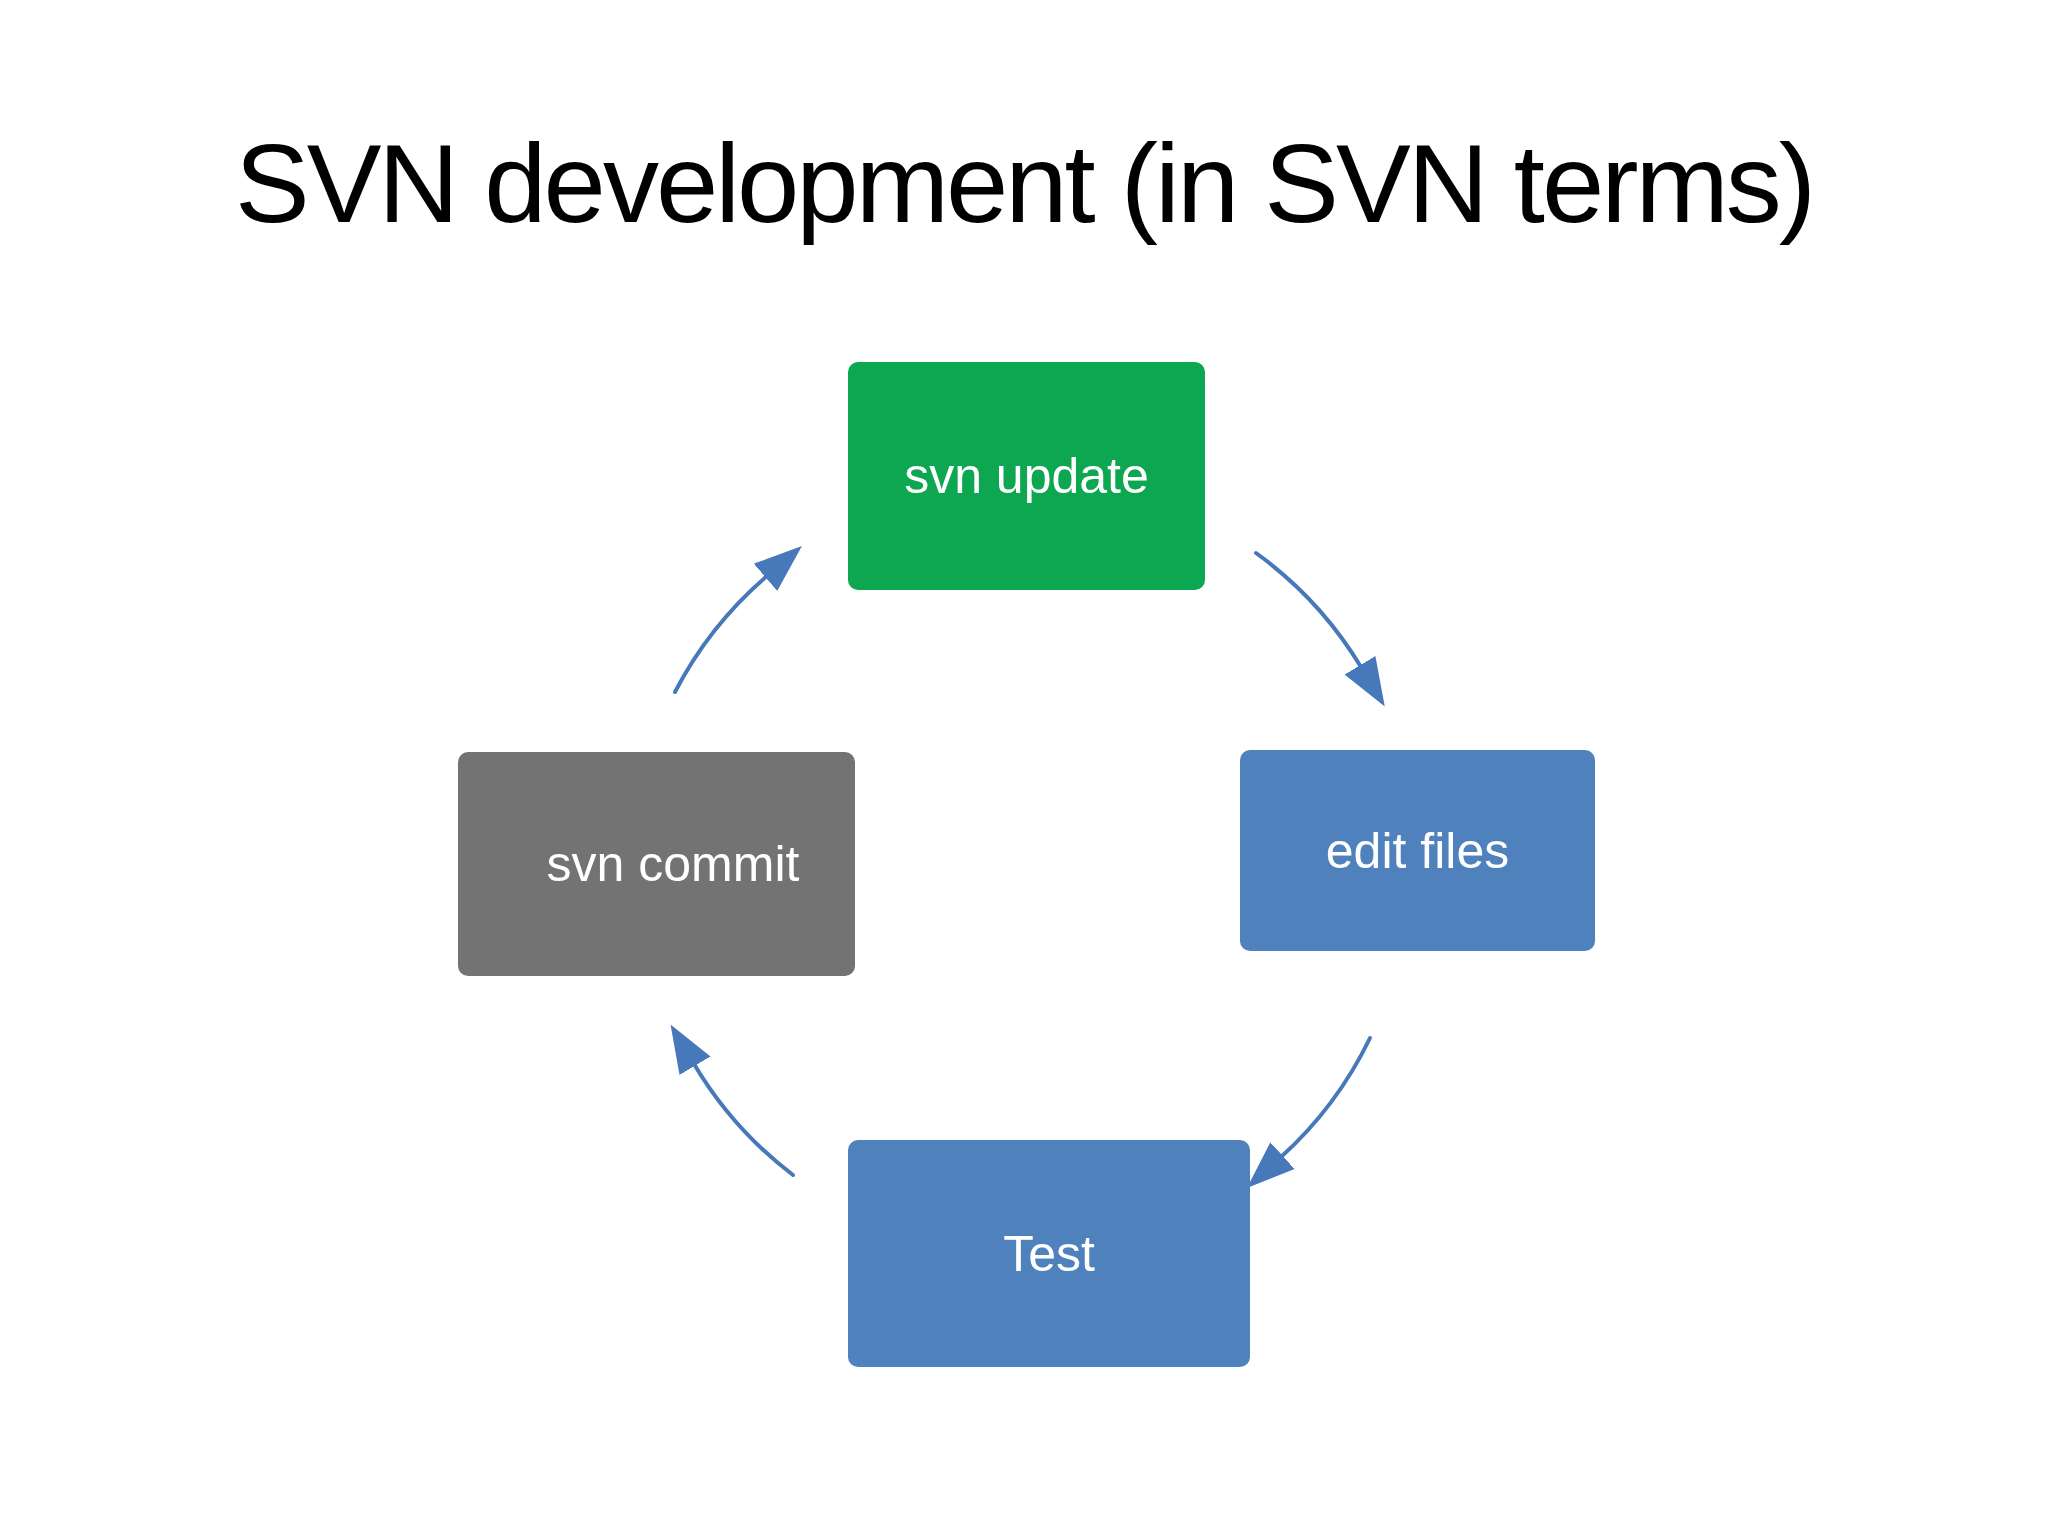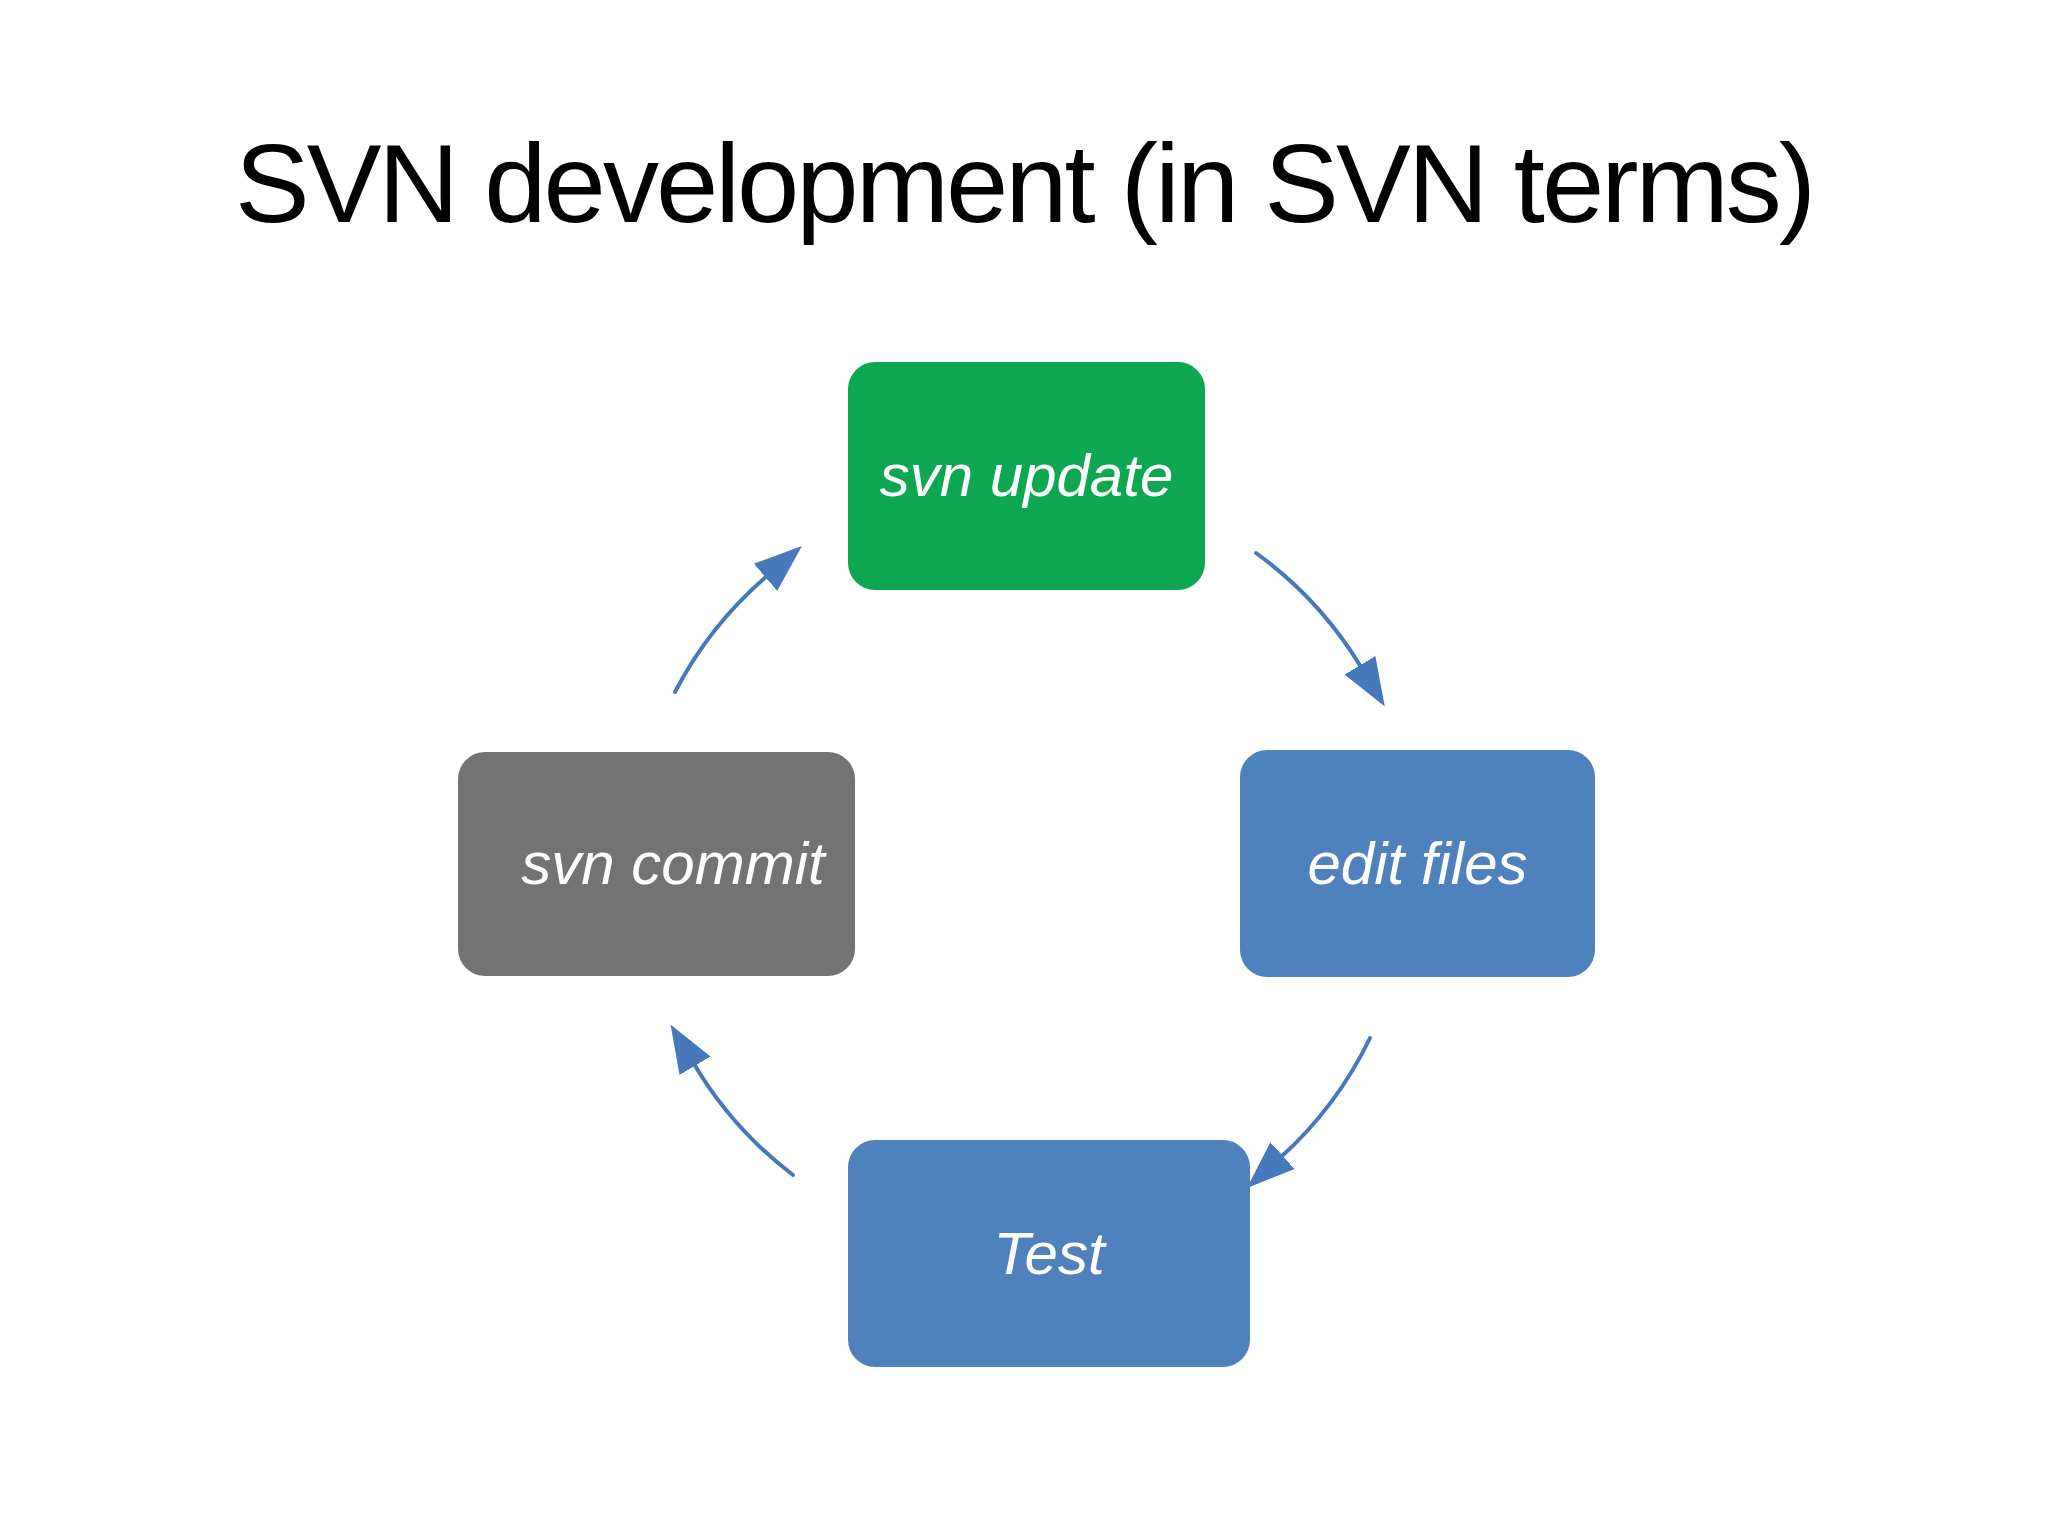--- a/index.html
+++ b/index.html
@@ -30,28 +30,27 @@
     top: 0;
     width: 2048px;
     height: 1536px;
     pointer-events: none;
   }
   .node {
     position: absolute;
     display: flex;
     align-items: center;
     justify-content: center;
-    border-radius: 27px;
-    font-size: 60px;
+    border-radius: 10px;
+    font-size: 50px;
     line-height: 1;
     white-space: nowrap;
-    font-style: italic;
   }
   .node-top    { left: 848px;  top: 362px;  width: 357px; height: 228px; }
-  .node-right  { left: 1240px; top: 750px;  width: 355px; height: 227px; }
+  .node-right  { left: 1240px; top: 750px;  width: 355px; height: 201px; }
   .node-bottom { left: 848px;  top: 1140px; width: 402px; height: 227px; }
   .node-left   { left: 458px;  top: 752px;  width: 364px; height: 224px; }
 </style>
 </head>
 <body>
 
 <div class="stage" style="background: rgb(255, 255, 255);">
 
   <h1 class="slide-title" style="color: #000000;">SVN development (in SVN terms)</h1>
 

